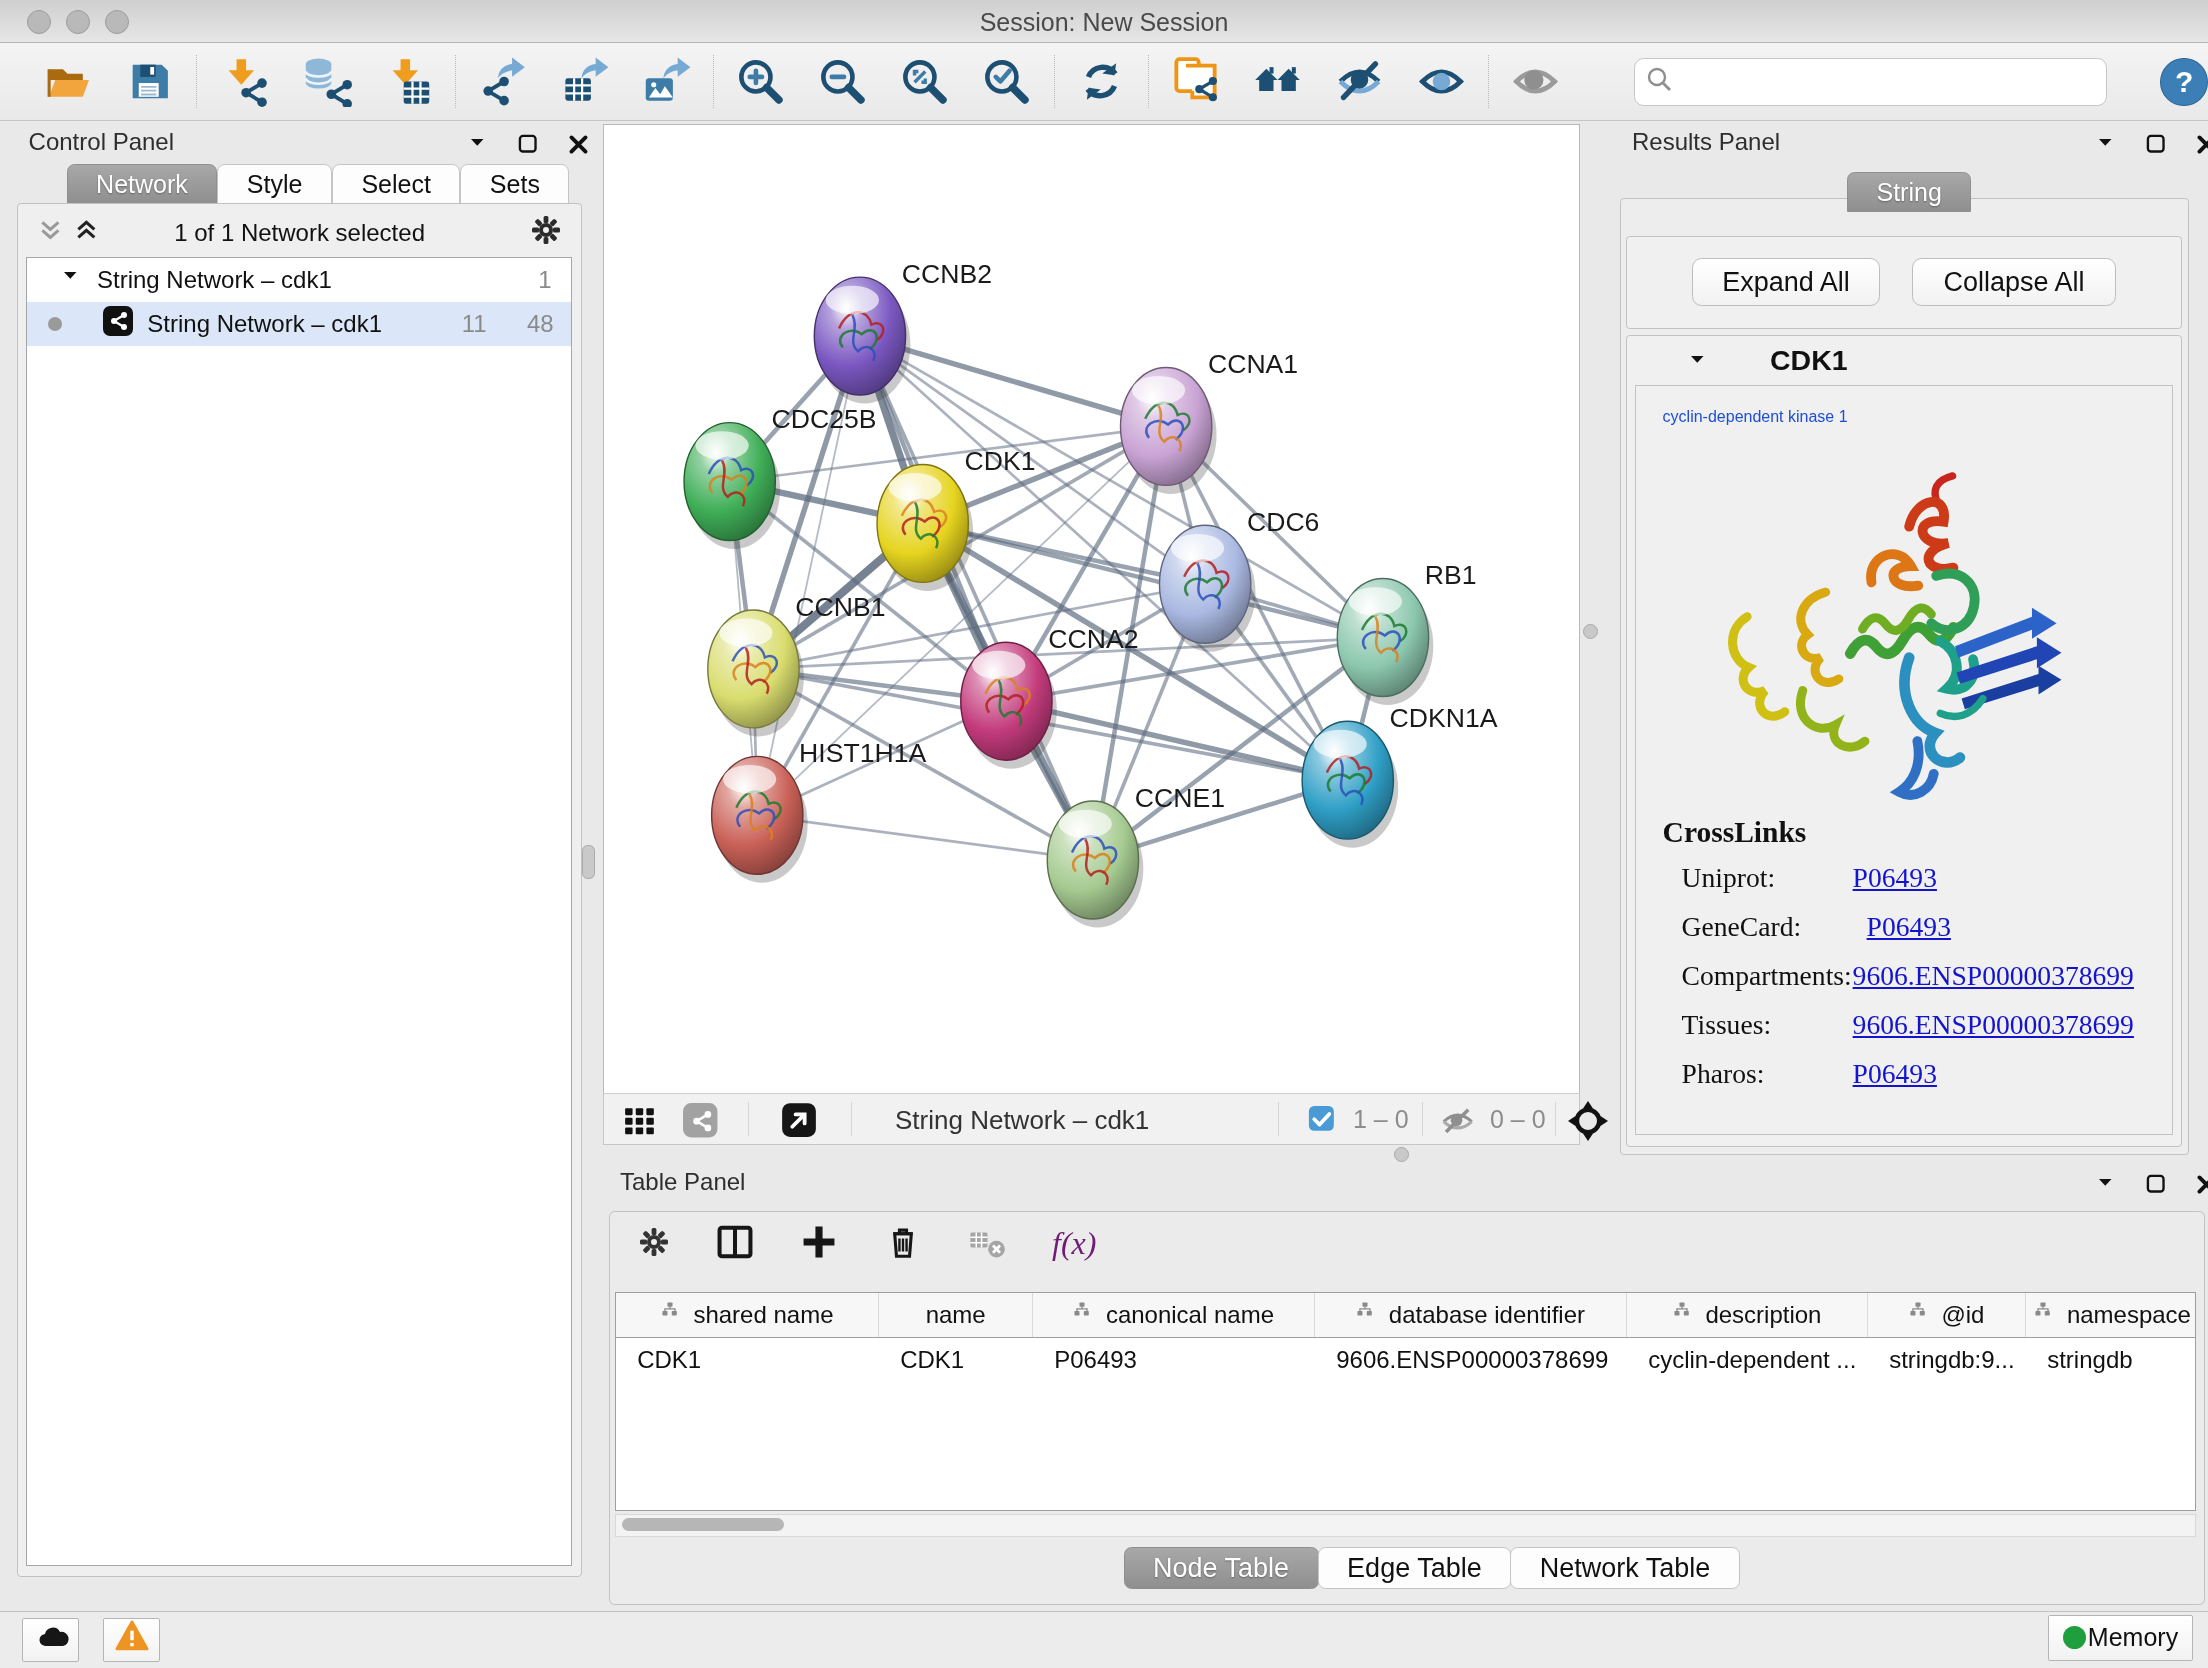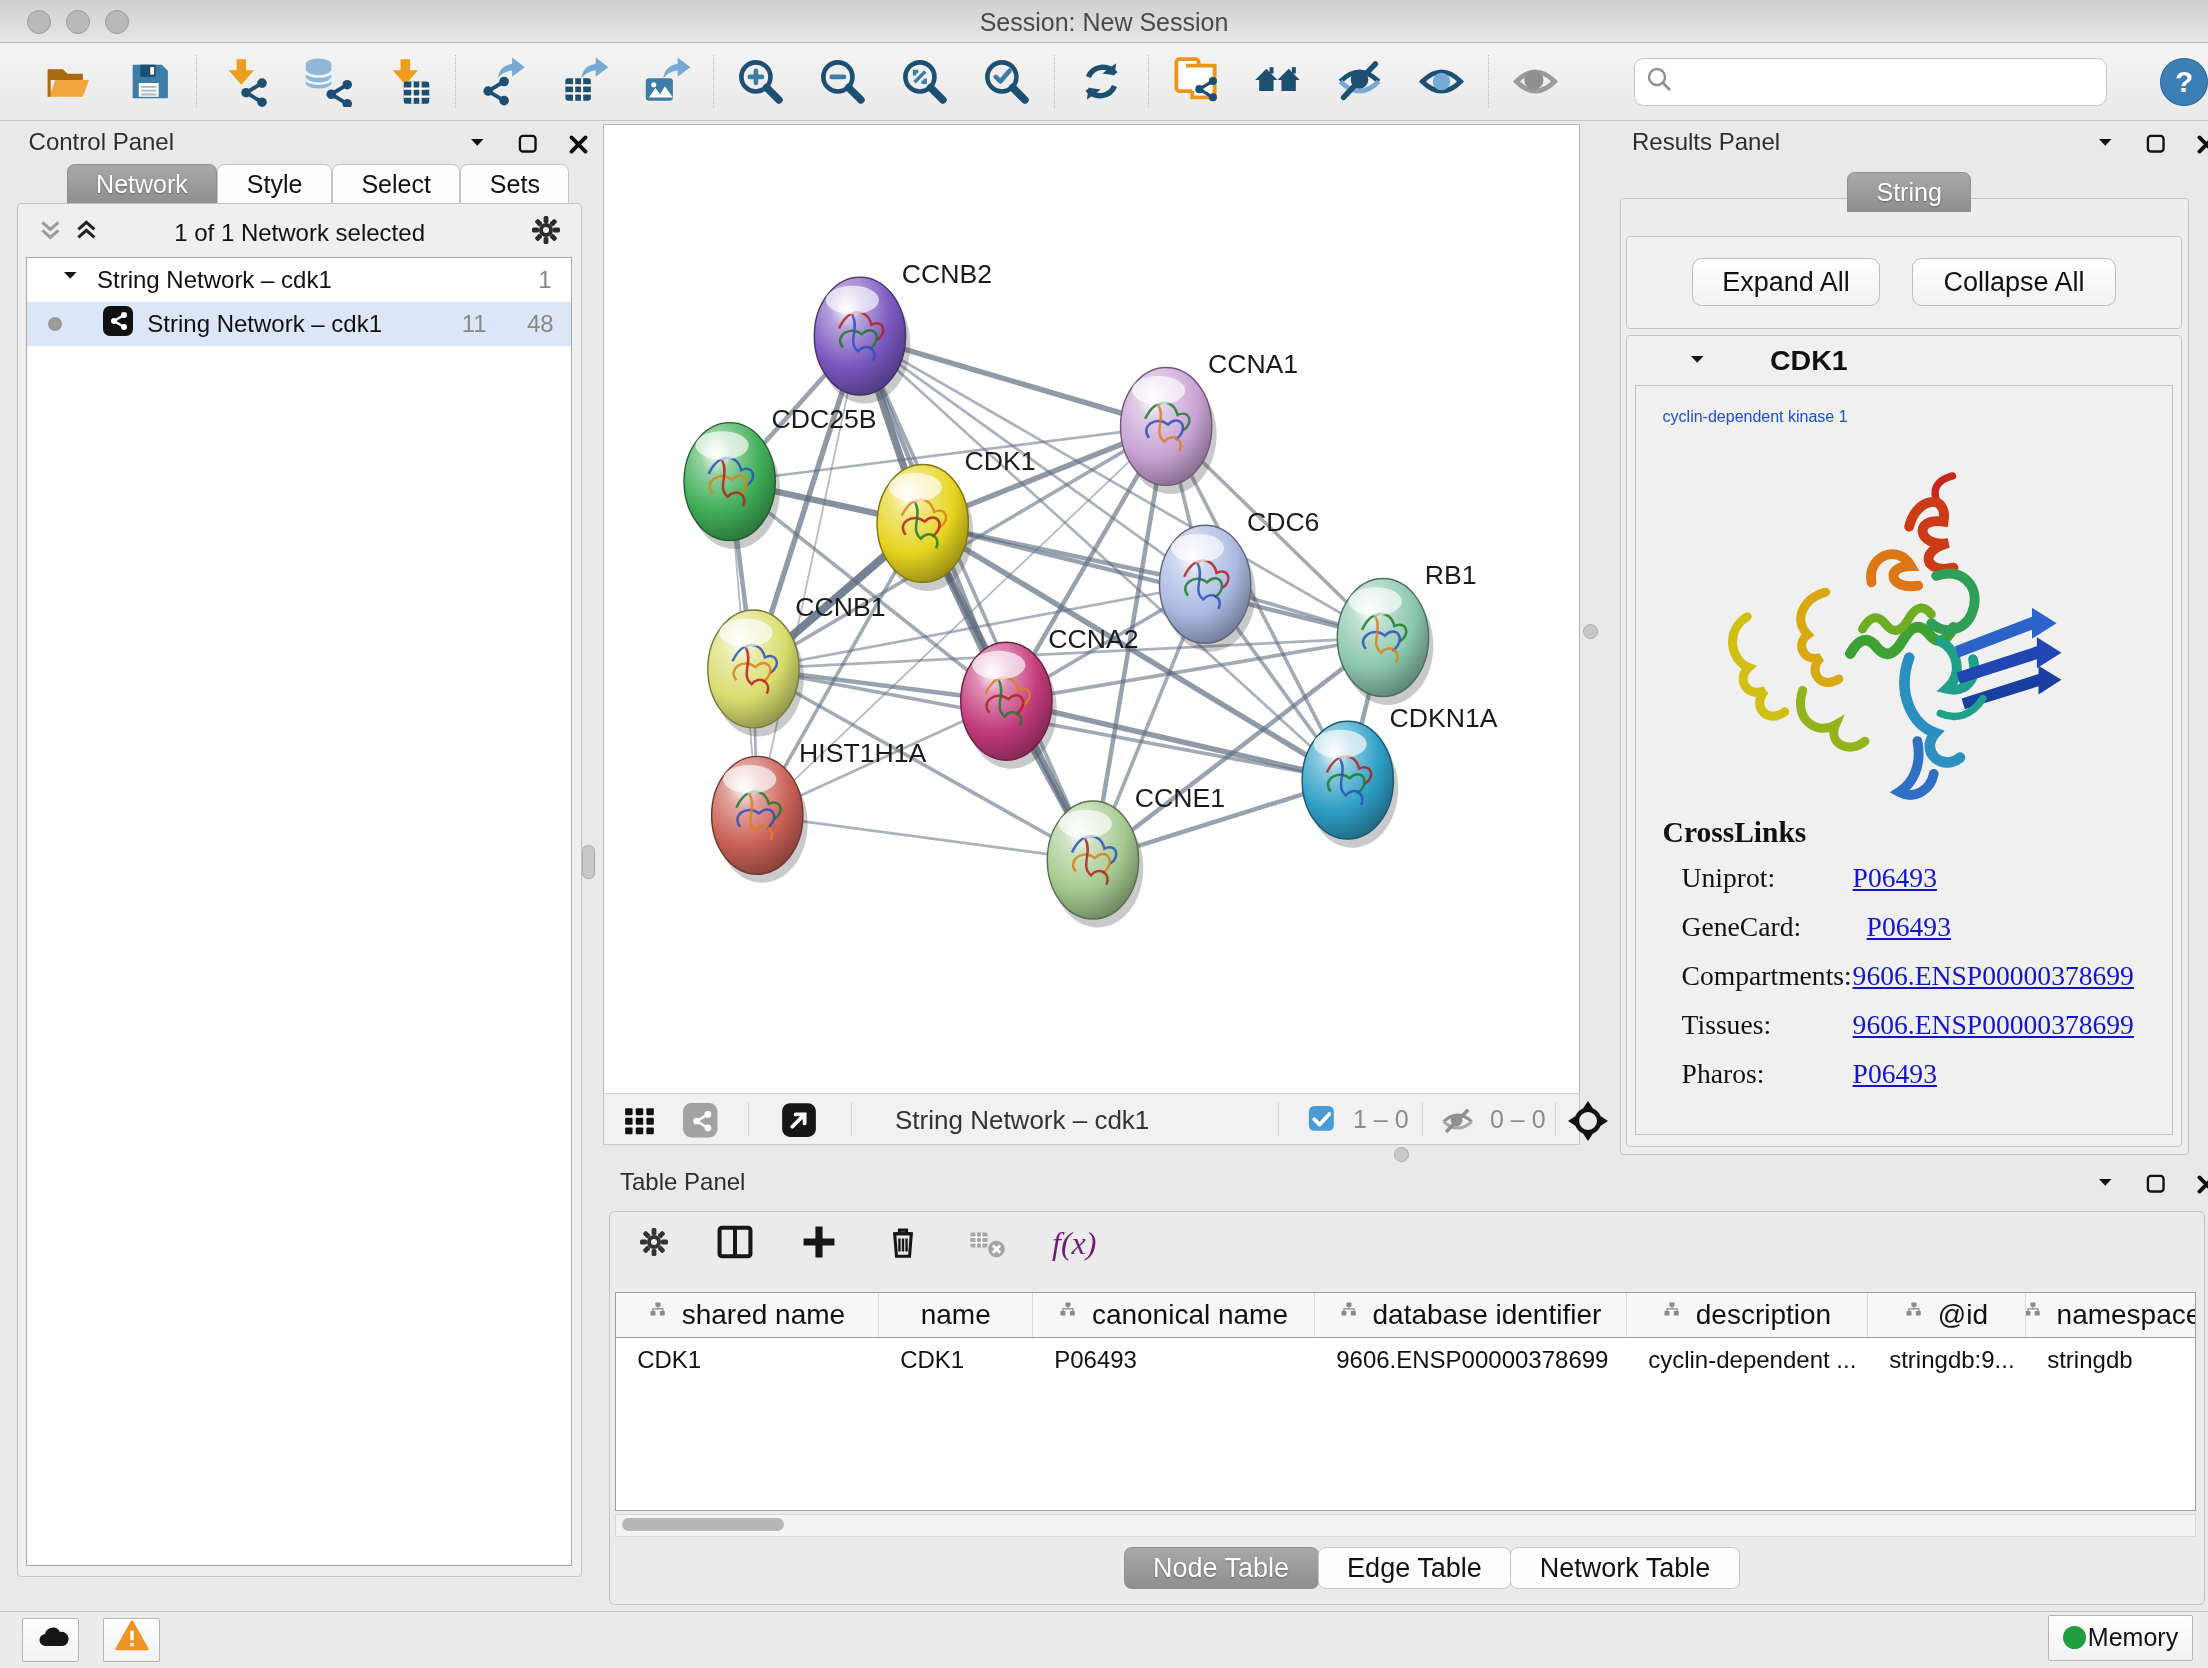--- a/index.html
+++ b/index.html
@@ -42,21 +42,21 @@
     border:1px solid #b9b9b9;}
   .netstrip{left:603px;top:1093px;width:975px;height:50px;background:#f1f1f1;
     border:1px solid #c6c6c6;border-top:1px solid #cfcfcf;}
   .strip-sep{position:absolute;top:7.6px;width:0;height:34px;border-left:1.9px solid #d6d6d6;}
   .handle{background:#c9c9c9;border:1px solid #aaa;border-radius:5.7px;}
   
   .serif{font-family:"Liberation Serif",serif;}
   a.xlink{color:#1414cc;text-decoration:underline;}
   
   .thead-cell{display:flex;align-items:center;justify-content:center;gap:9.5px;
-    font-size:28px;color:#111;border-right:1px solid #dadada;box-sizing:border-box;height:44px;
+    font-size:24px;color:#111;border-right:1px solid #dadada;box-sizing:border-box;height:44px;
     overflow:hidden;white-space:nowrap;background:#f7f7f7;}
   .tcell{font-size:24px;color:#111;padding-left:21px;display:flex;align-items:center;
     height:44px;box-sizing:border-box;overflow:hidden;white-space:nowrap;}
   .fx{font-family:"Liberation Serif",serif;font-style:italic;font-size:32px;color:#701a75;}
 </style>
 </head>
 <body>
 
 <div class="abs titlebar">
   <div class="abs traffic" style="left:27px"></div>

